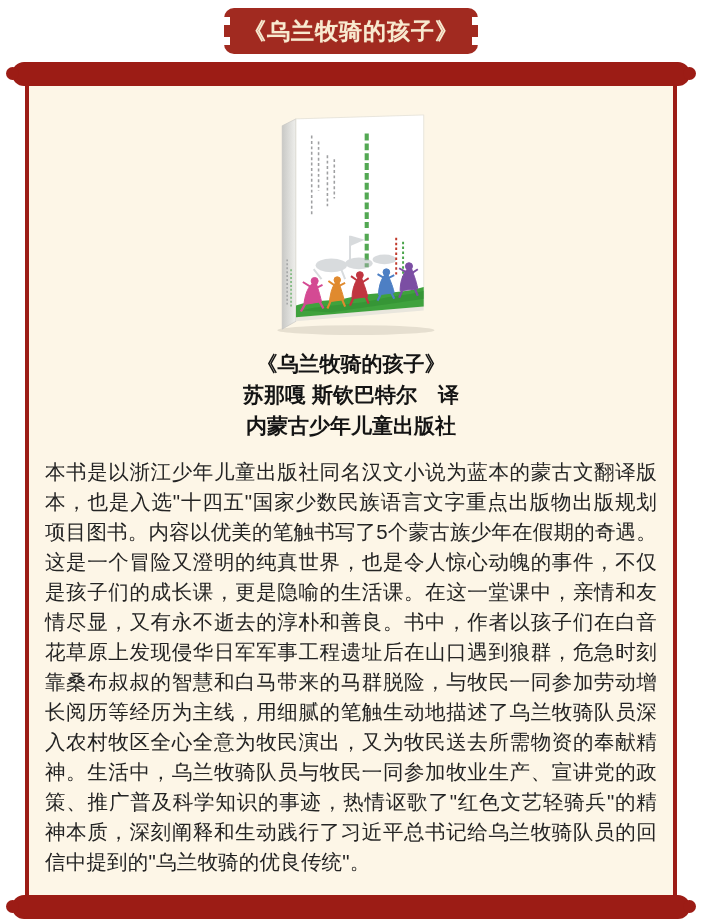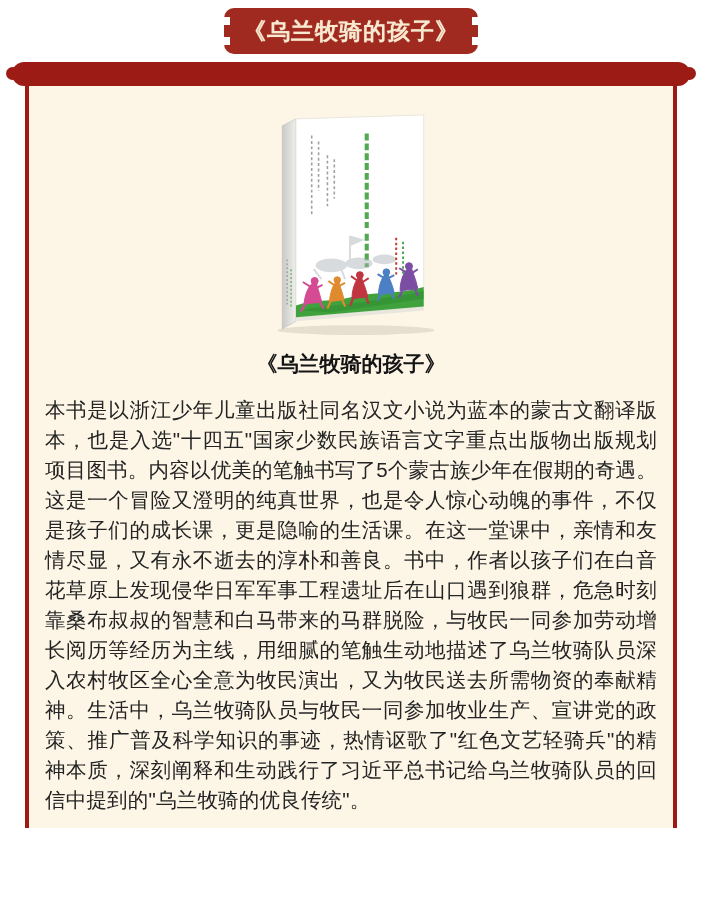--- a/index.html
+++ b/index.html
@@ -1,21 +1,21 @@
 <!DOCTYPE html>
 <html><head>
 <meta charset="utf-8">
 <style>
   html,body{margin:0;padding:0;}
   body{
     width:702px;height:923px;background:#ffffff;
     font-family:"Liberation Sans","DejaVu Sans",sans-serif;
     -webkit-font-smoothing:antialiased;
   }
-  .page{position:relative;width:702px;height:828px;overflow:hidden;background:#ffffff;}
+  .page{position:relative;width:702px;height:923px;overflow:hidden;background:#ffffff;}
 
   
   .banner{
     position:absolute;top:8px;left:50%;transform:translateX(-50%);
     width:254px;height:46px;background:#a12a20;border-radius:10px;
     display:flex;align-items:center;justify-content:center;
   }
   .banner .notch{position:absolute;width:8px;height:8px;background:#ffffff;}
   .banner .notch.tl{left:-2px;top:9px;}
   .banner .notch.bl{left:-2px;bottom:9px;}
@@ -162,20 +162,22 @@
 
           <g stroke-width="1.4" stroke-dasharray="2,2" opacity="0.8">
             <line x1="25" y1="150" x2="25" y2="196" stroke="#8f9092"></line>
             <line x1="29" y1="160" x2="29" y2="200" stroke="#4aa44a"></line>
           </g>
         </svg>
       </div>
 
       <div class="info">
         <div>《乌兰牧骑的孩子》</div>
+        <div>苏那嘎 斯钦巴特尔　译</div>
+        <div>内蒙古少年儿童出版社</div>
       </div>
 
       <p class="desc">本书是以浙江少年儿童出版社同名汉文小说为蓝本的蒙古文翻译版本，也是入选"十四五"国家少数民族语言文字重点出版物出版规划项目图书。内容以优美的笔触书写了5个蒙古族少年在假期的奇遇。这是一个冒险又澄明的纯真世界，也是令人惊心动魄的事件，不仅是孩子们的成长课，更是隐喻的生活课。在这一堂课中，亲情和友情尽显，又有永不逝去的淳朴和善良。书中，作者以孩子们在白音花草原上发现侵华日军军事工程遗址后在山口遇到狼群，危急时刻靠桑布叔叔的智慧和白马带来的马群脱险，与牧民一同参加劳动增长阅历等经历为主线，用细腻的笔触生动地描述了乌兰牧骑队员深入农村牧区全心全意为牧民演出，又为牧民送去所需物资的奉献精神。生活中，乌兰牧骑队员与牧民一同参加牧业生产、宣讲党的政策、推广普及科学知识的事迹，热情讴歌了"红色文艺轻骑兵"的精神本质，深刻阐释和生动践行了习近平总书记给乌兰牧骑队员的回信中提到的"乌兰牧骑的优良传统"。</p>
 
     </div>
 
     <div class="bar"></div>
   </div>
 
 </div>

